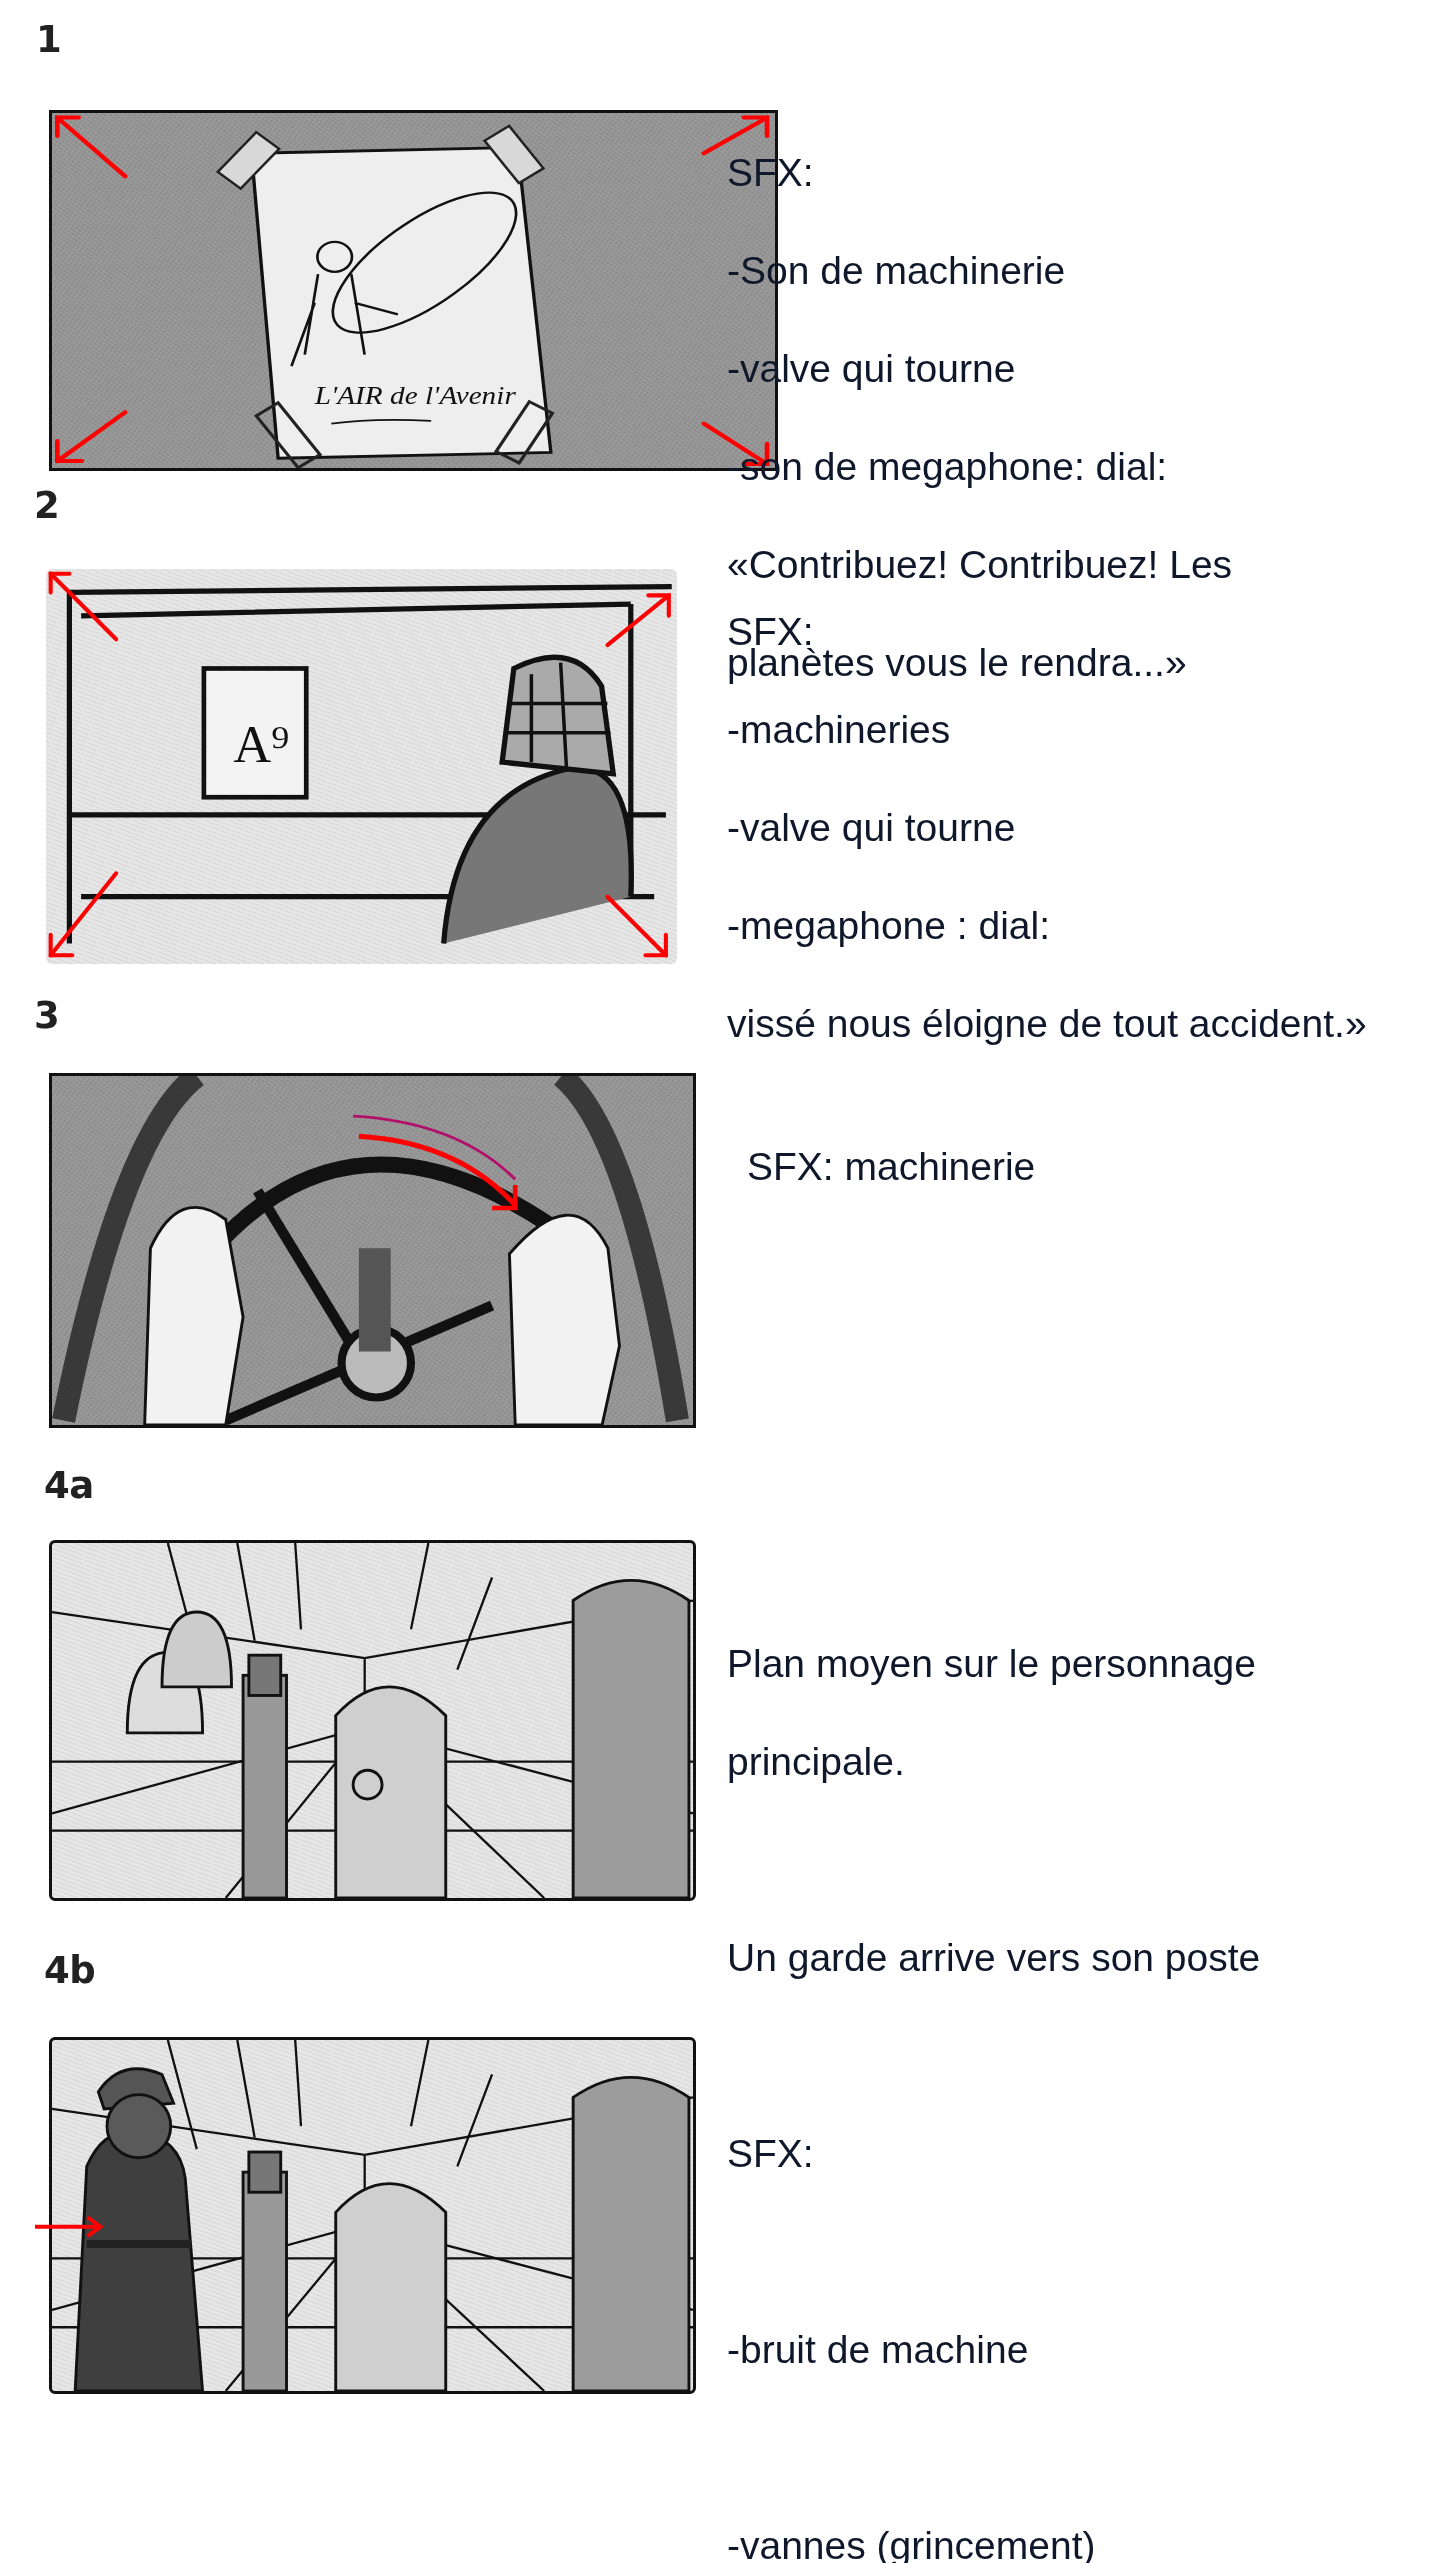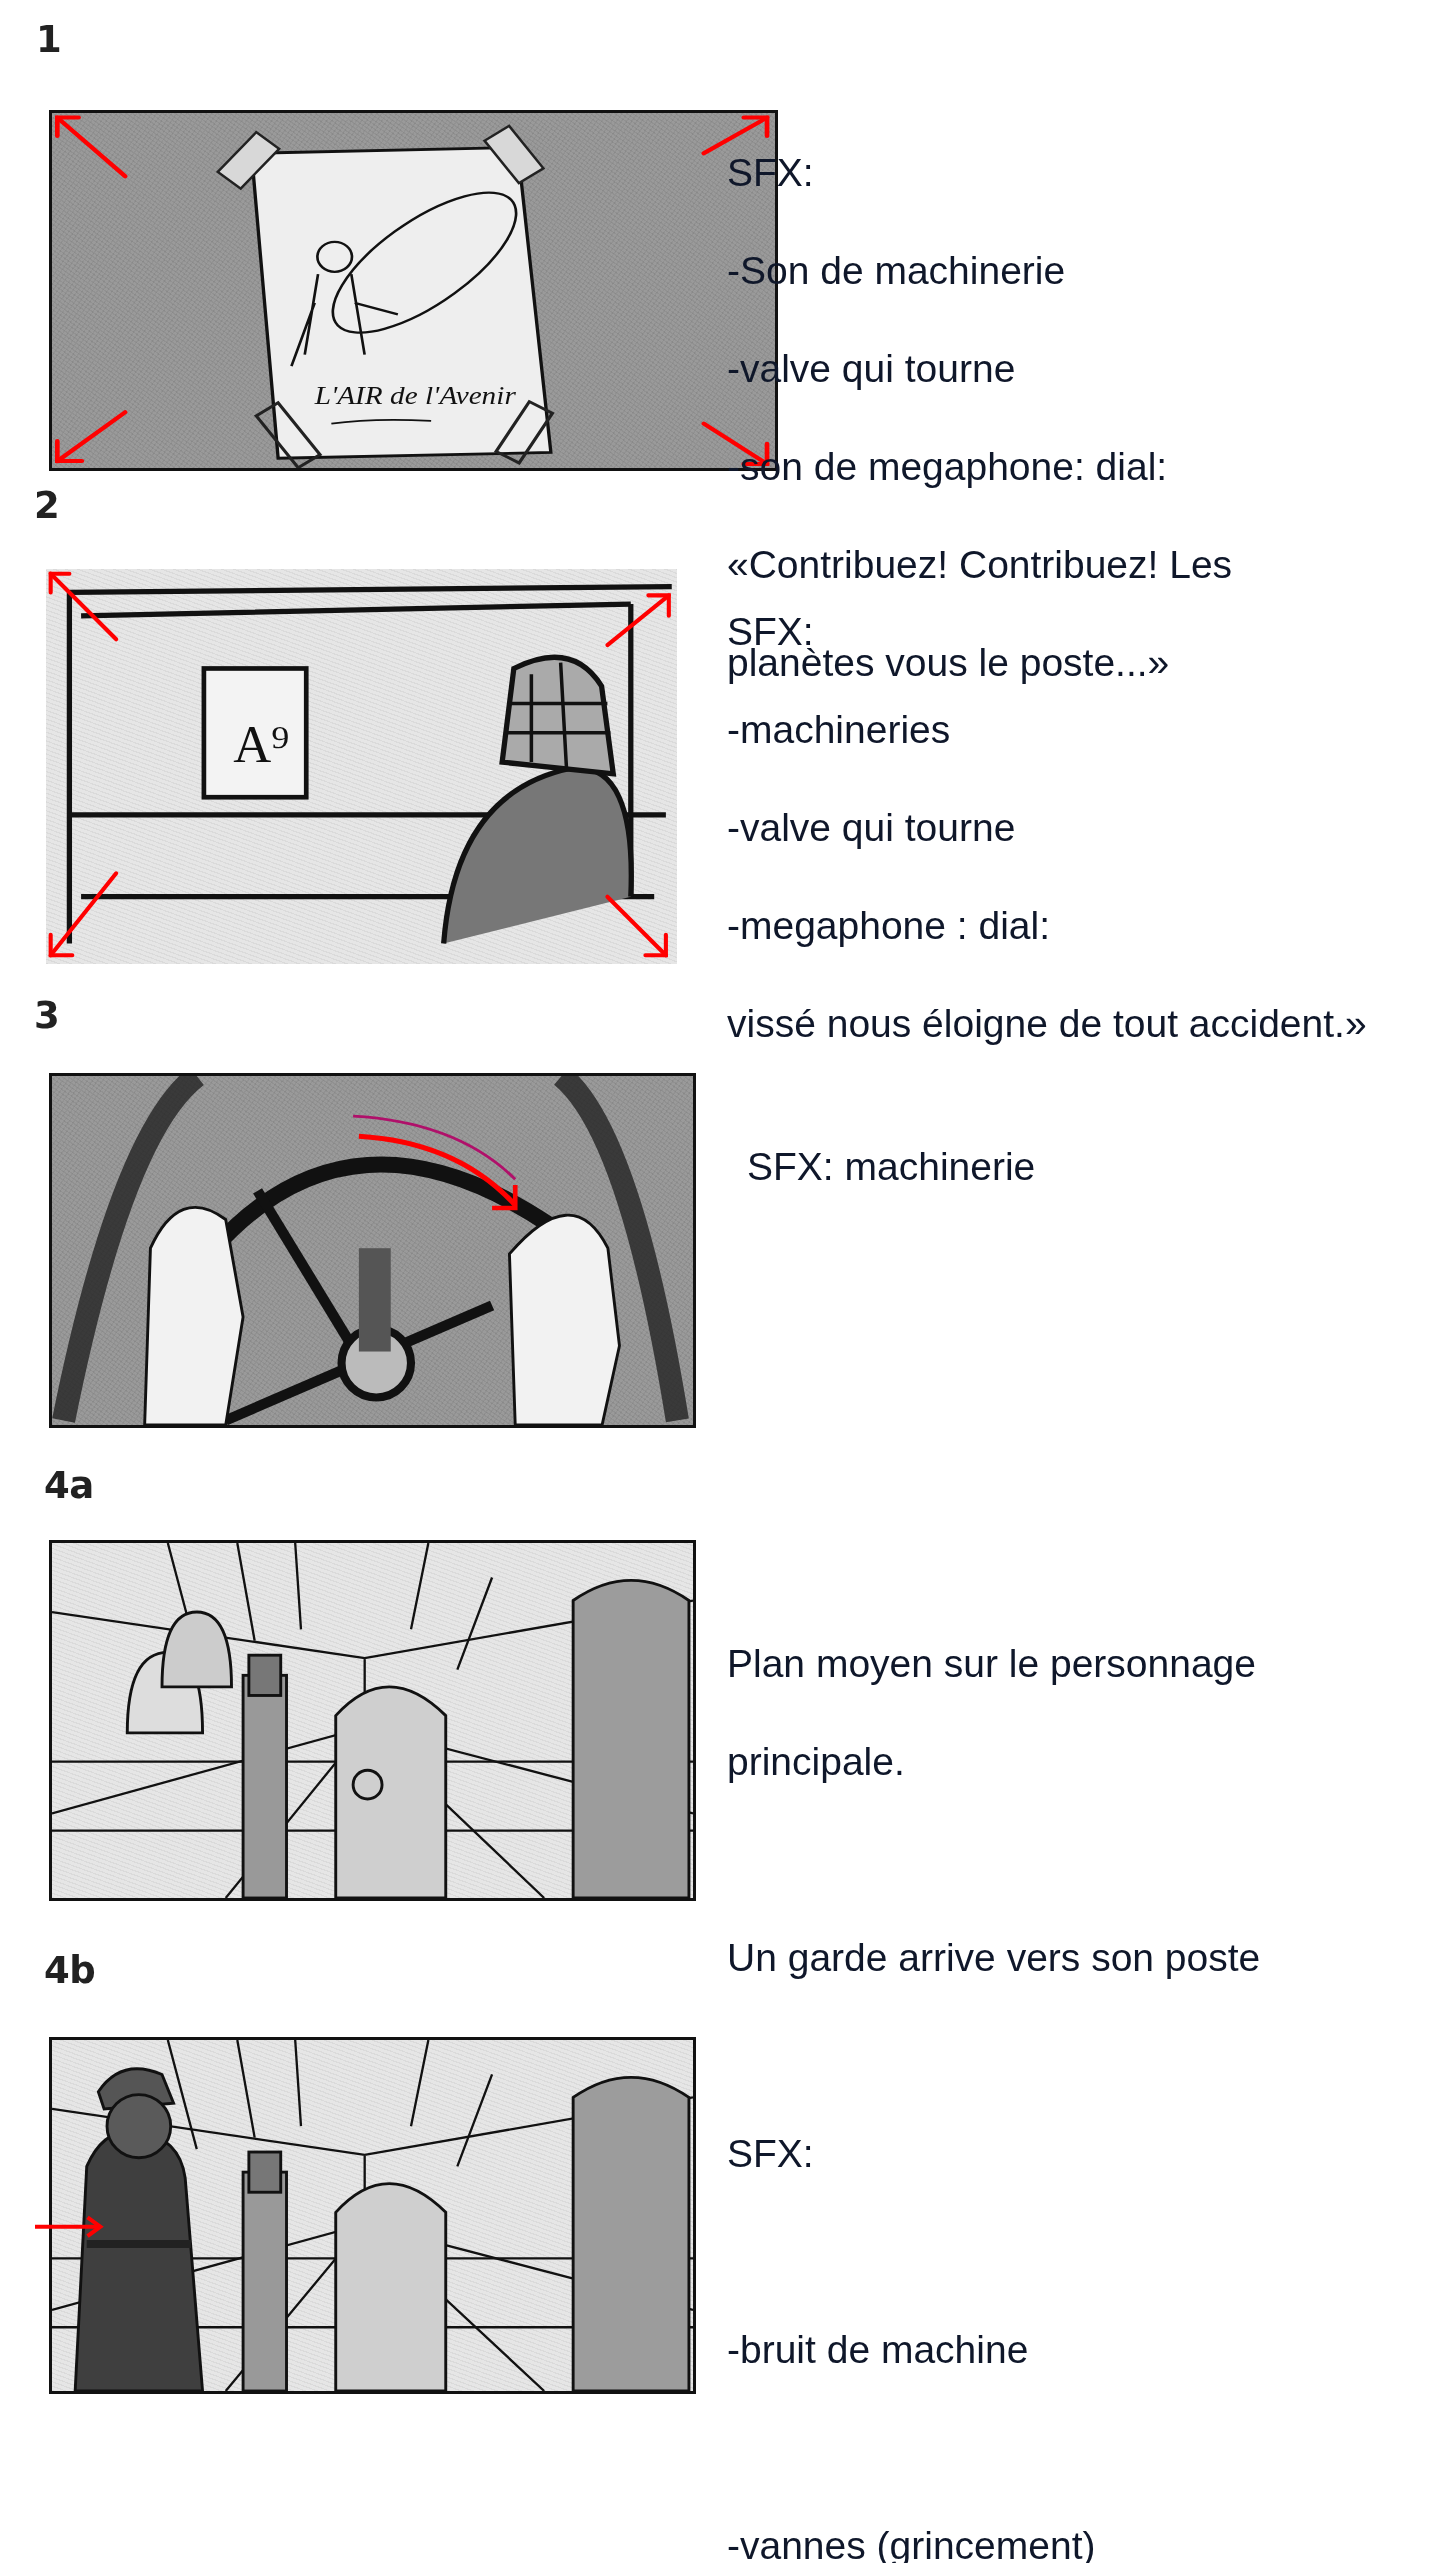--- a/index.html
+++ b/index.html
@@ -9,21 +9,21 @@
   .panel svg{position:absolute;left:0;top:0;width:100%;height:100%;}
   .desc{position:absolute;font-size:39px;line-height:49px;color:#0f172a;white-space:pre-line;}
   .desc p{margin:0;}
   .gap{height:49px;}
   .pencil{background:
       repeating-linear-gradient(35deg,rgba(0,0,0,0.06) 0 1.2px,transparent 1.2px 3.5px),
       repeating-linear-gradient(-55deg,rgba(0,0,0,0.05) 0 1.2px,transparent 1.2px 4.1px),
       #9a9a9a;}
   .light{background:
       repeating-linear-gradient(20deg,rgba(0,0,0,0.05) 0 1.2px,transparent 1.2px 4.1px),
-      #e6e6e6;}
+      #e6e6e6; border-radius: 6px;}
 </style>
 </head>
 <body>
 
 <div class="label" style="left:36px;top:17.5px;">1</div>
 <div class="panel pencil" style="left:49px;top:110px;width:729px;height:361px;padding-left:30px;">
   <svg viewBox="0 0 1087 617" preserveAspectRatio="none">
 
     <polygon points="300,70 700,60 750,590 340,600" fill="#eeeeee" stroke="#111" stroke-width="5"></polygon>
 
@@ -49,21 +49,21 @@
         <polyline points="1040,610 1075,610 1075,575"></polyline>
     </g>
   </svg>
 </div>
 <div class="desc" style="left:727px;top:99px;">
   <p>SFX:</p>
   <p>-Son de machinerie</p>
   <p>-valve qui tourne</p>
   <p>-son de megaphone: dial:</p>
   <p>«Contribuez! Contribuez! Les</p>
-  <p>planètes vous le poste...»</p>
+  <p>planètes vous le rendra...»</p>
 </div>
 
 <div class="label" style="left:34px;top:484px;">2</div>
 <div class="panel light" style="left:46px;top:569px;width:631px;height:395px;border:none;">
   <svg viewBox="0 0 1079 675" preserveAspectRatio="none">
     <path d="M40,40 L1070,30 M60,80 L1000,60 M40,420 L1060,420 M60,560 L1040,560" stroke="#111" stroke-width="9" fill="none"></path>
     <path d="M40,40 L40,640 M1000,60 L1000,560" stroke="#111" stroke-width="9" fill="none"></path>
     <rect x="270" y="170" width="175" height="220" fill="#f3f3f3" stroke="#111" stroke-width="8"></rect>
     <text x="320" y="330" font-family="Liberation Serif,serif" font-size="90" fill="#111">A⁹</text>
     <path d="M680,640 Q700,380 900,340 Q1010,330 1000,560" fill="#777" stroke="#111" stroke-width="9"></path>

